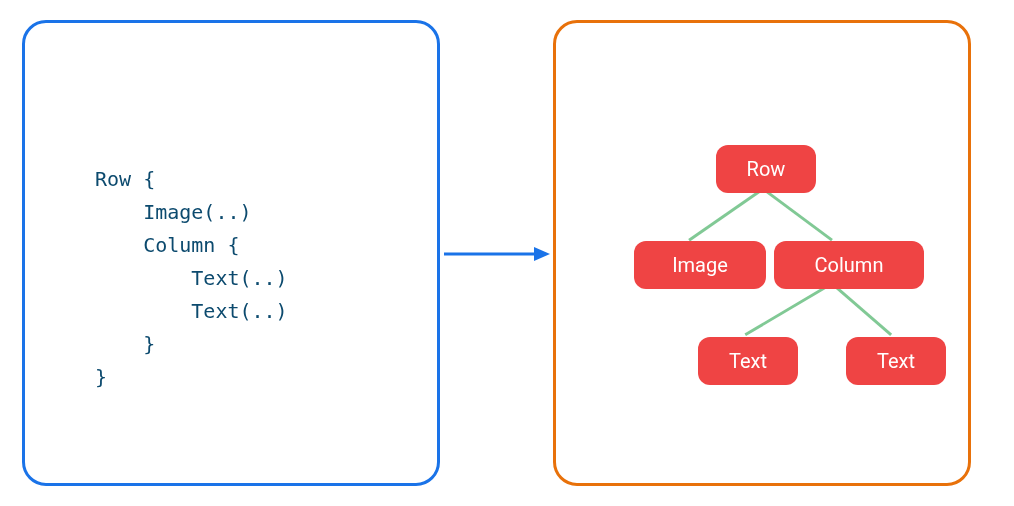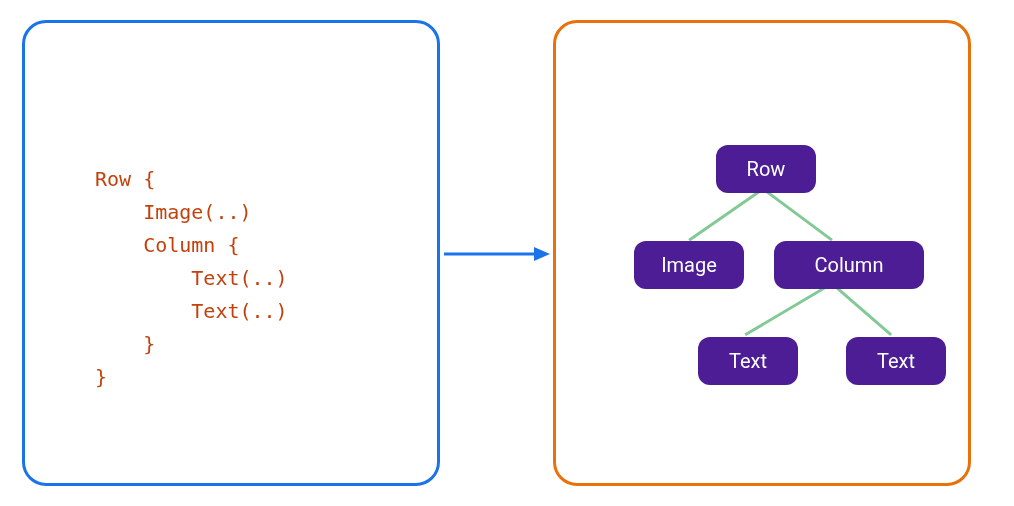--- a/index.html
+++ b/index.html
@@ -31,21 +31,21 @@
     height: 466px;
     border: 3px solid #e8710a;
   }
   .code-block {
     position: absolute;
     left: 70px;
     top: 140px;
     font-family: "Menlo", "Consolas", monospace;
     font-size: 20px;
     line-height: 1.65;
-    color: #c2410c;
+    color: #0c4a6e;
     white-space: pre;
   }
   .arrow {
     position: absolute;
     left: 442px;
     top: 244px;
     width: 110px;
     height: 20px;
   }
   .tree {
@@ -54,30 +54,30 @@
     top: 0;
     width: 100%;
     height: 100%;
   }
   .node {
     position: absolute;
     display: flex;
     align-items: center;
     justify-content: center;
     border-radius: 12px;
-    background: #4c1d95;
+    background: #ef4444;
     color: #ffffff;
     font-size: 20px;
     font-weight: 400;
     font-family: "Google Sans", "Product Sans", -apple-system, "Segoe UI", Roboto, sans-serif;
     height: 48px;
     padding: 0 22px;
   }
   .node-row    { left: 160px; top: 122px; width: 100px; }
-  .node-image  { left: 78px;  top: 218px; width: 110px; }
+  .node-image  { left: 78px;  top: 218px; width: 132px; }
   .node-column { left: 218px; top: 218px; width: 150px; }
   .node-text1  { left: 142px; top: 314px; width: 100px; }
   .node-text2  { left: 290px; top: 314px; width: 100px; }
   .edge {
     stroke: #81c995;
     stroke-width: 3;
   }
 </style>
 </head>
 <body>

